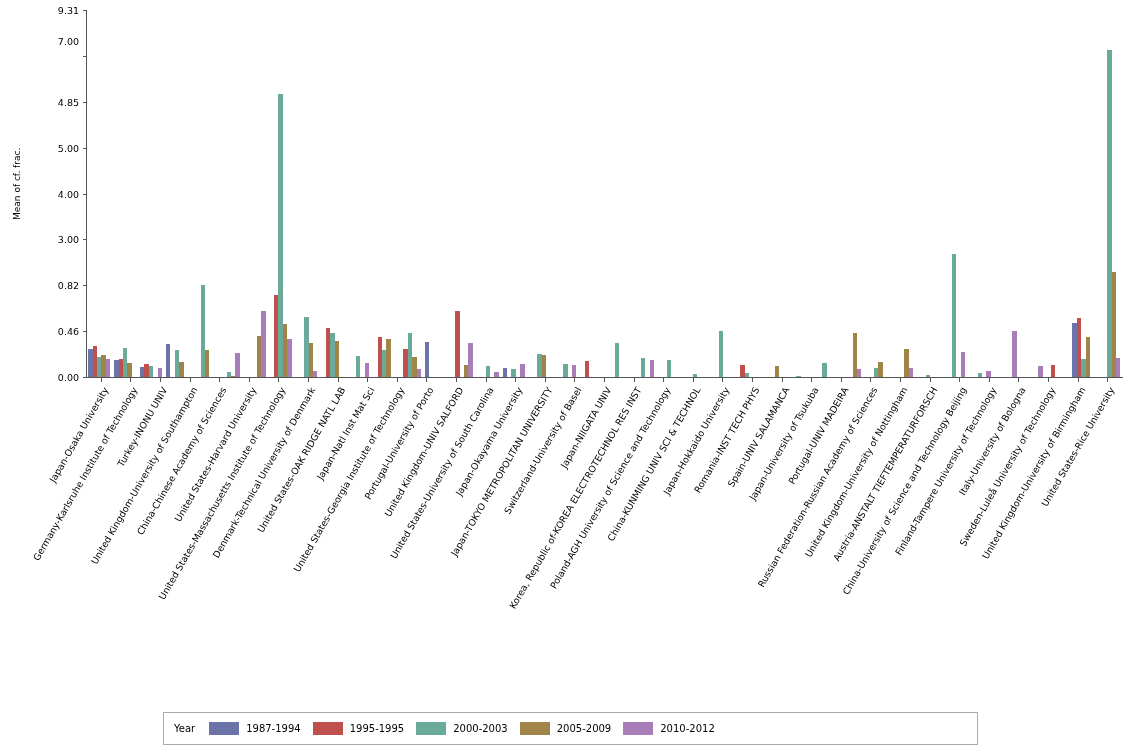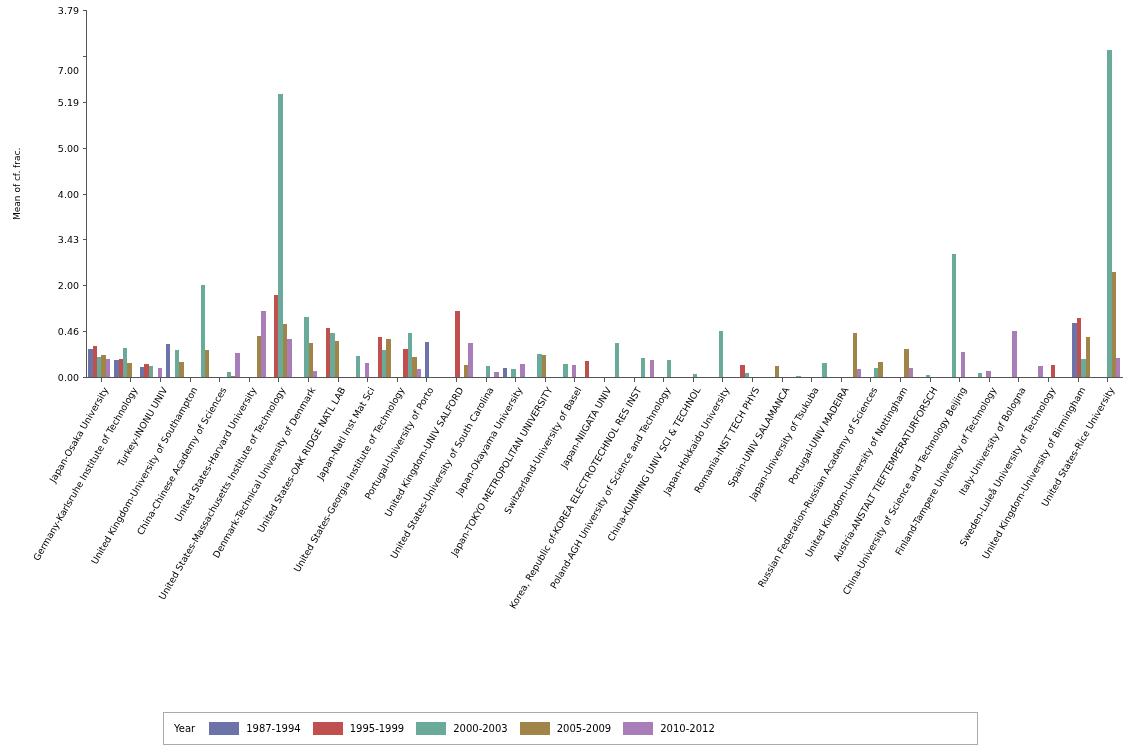--- a/index.html
+++ b/index.html
@@ -310,33 +310,33 @@
         <div class="group" style="left: 1010.1px; width: 25.9px;">
           <div class="bar" style="left: 10.0747px; width: 4.38983px; height: 327.089px; background: rgb(106, 170, 155);"></div>
           <div class="bar" style="left: 14.4645px; width: 4.38983px; height: 105.054px; background: rgb(160, 132, 72);"></div>
           <div class="bar" style="left: 18.8543px; width: 4.38983px; height: 18.8087px; background: rgb(168, 125, 184);"></div>
         </div>
       </div>
   <div class="ytick" style="top: 367px;">0.00</div>
       <div class="ytickmark" style="top: 367px;"></div>
       <div class="ytick" style="top: 321.125px;">0.46</div>
       <div class="ytickmark" style="top: 321.125px;"></div>
-      <div class="ytick" style="top: 275.25px;">2.00</div>
+      <div class="ytick" style="top: 275.25px;">0.82</div>
       <div class="ytickmark" style="top: 275.25px;"></div>
-      <div class="ytick" style="top: 229.375px;">3.43</div>
+      <div class="ytick" style="top: 229.375px;">3.00</div>
       <div class="ytickmark" style="top: 229.375px;"></div>
       <div class="ytick" style="top: 183.5px;">4.00</div>
       <div class="ytickmark" style="top: 183.5px;"></div>
       <div class="ytick" style="top: 137.625px;">5.00</div>
       <div class="ytickmark" style="top: 137.625px;"></div>
-      <div class="ytick" style="top: 91.75px;">5.19</div>
+      <div class="ytick" style="top: 91.75px;">4.85</div>
       <div class="ytickmark" style="top: 91.75px;"></div>
-      <div class="ytick" style="top: 60px;">7.00</div>
+      <div class="ytick" style="top: 31px;">7.00</div>
       <div class="ytickmark" style="top: 45.875px;"></div>
-      <div class="ytick" style="top: 0px;">3.79</div>
+      <div class="ytick" style="top: 0px;">9.31</div>
       <div class="ytickmark" style="top: 0px;"></div>
     </div>
 
   <div class="xticks" id="xticks">
       <div class="xtick-mark" style="left: 14.8px;"></div>
       <div class="xtick-label" style="left: 14.8px; top: 7px;">Japan-Osaka University</div>
       <div class="xtick-mark" style="left: 44.4px;"></div>
       <div class="xtick-label" style="left: 44.4px; top: 7px;">Germany-Karlsruhe Institute of Technology</div>
       <div class="xtick-mark" style="left: 74px;"></div>
       <div class="xtick-label" style="left: 74px; top: 7px;">Turkey-INONU UNIV</div>
@@ -408,21 +408,21 @@
 
   <div class="legend">
     <div class="legend-title">Year</div>
     <div id="legend-items" style="display:flex;align-items:center;">
         <div class="legend-item">
           <span class="legend-swatch" style="background: rgb(107, 115, 168);"></span>
           <span class="legend-label">1987-1994</span>
         </div>
         <div class="legend-item">
           <span class="legend-swatch" style="background: rgb(192, 80, 77);"></span>
-          <span class="legend-label">1995-1999</span>
+          <span class="legend-label">1995-1995</span>
         </div>
         <div class="legend-item">
           <span class="legend-swatch" style="background: rgb(106, 170, 155);"></span>
           <span class="legend-label">2000-2003</span>
         </div>
         <div class="legend-item">
           <span class="legend-swatch" style="background: rgb(160, 132, 72);"></span>
           <span class="legend-label">2005-2009</span>
         </div>
         <div class="legend-item">

